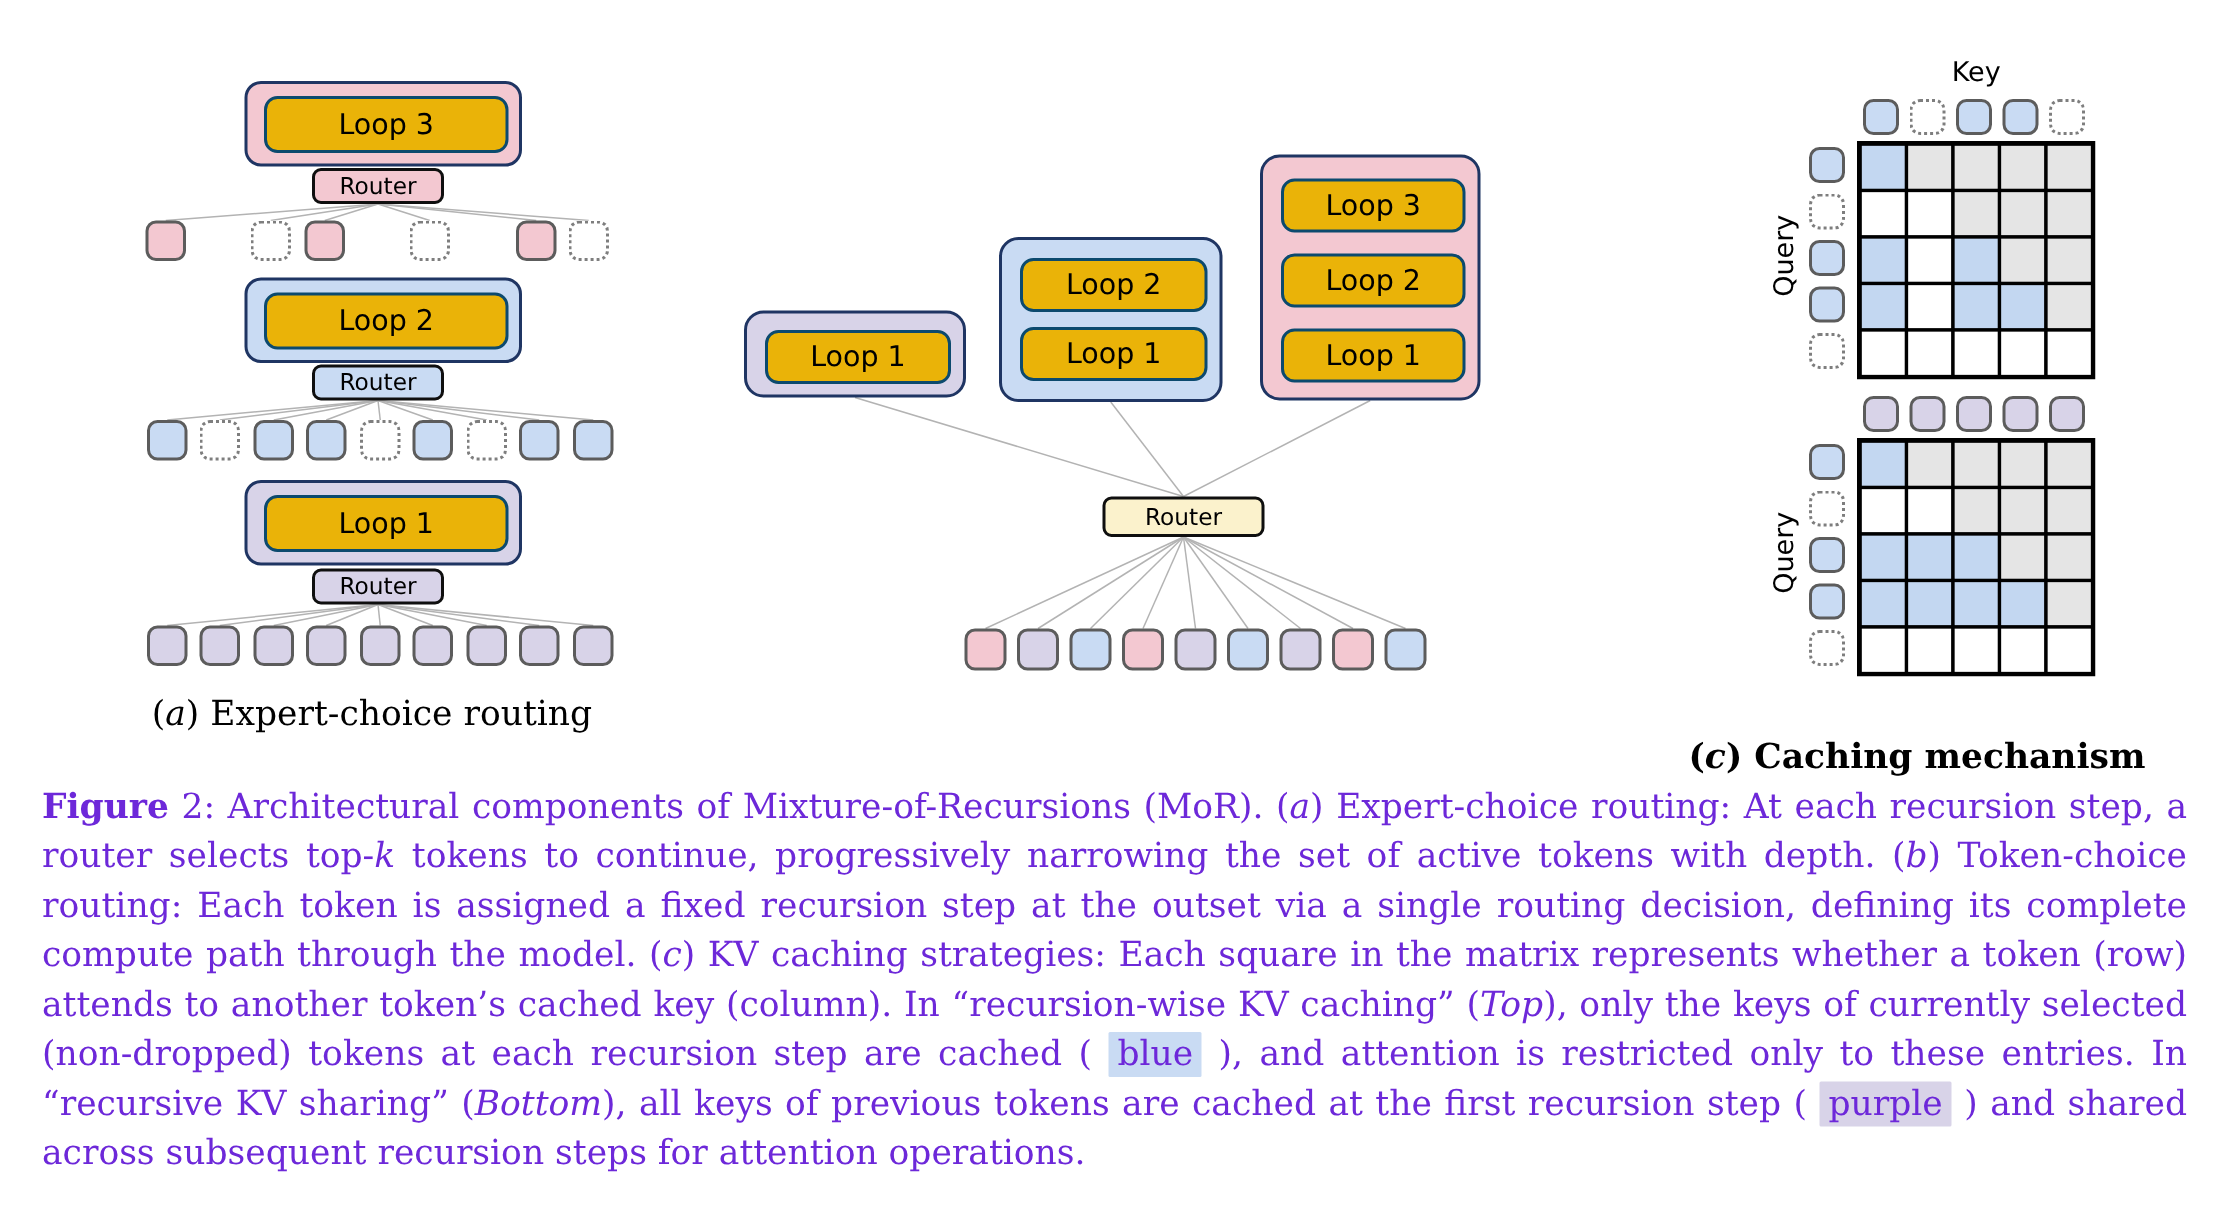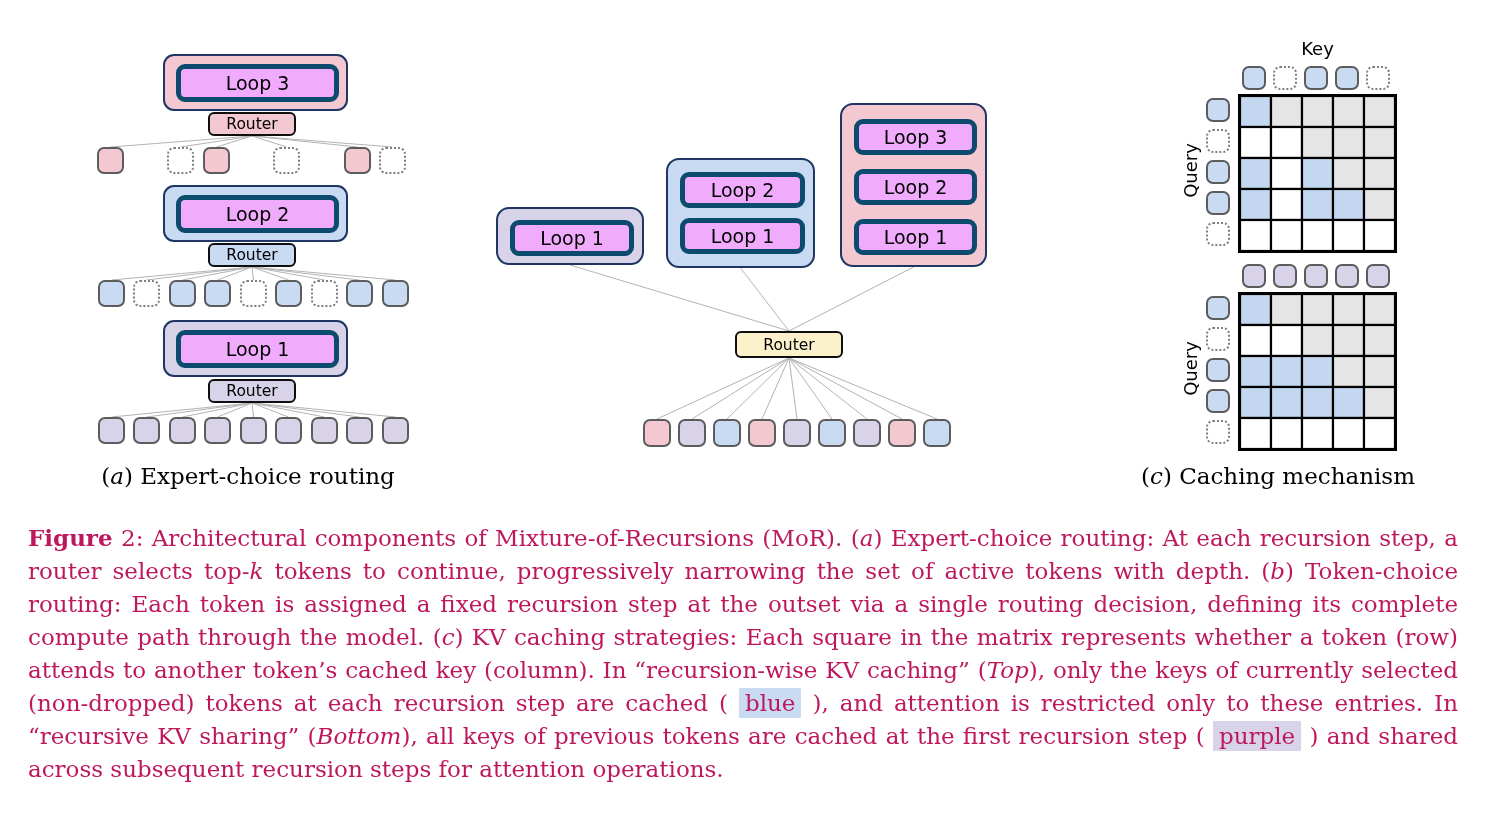--- a/index.html
+++ b/index.html
@@ -4,33 +4,33 @@
 <style>
   html,body{margin:0;padding:0;background:#ffffff;}
   #page{position:relative;width:1486px;height:818px;background:#ffffff;overflow:hidden;
         font-family:"DejaVu Sans",sans-serif;}
   #connector-svg{position:absolute;left:0;top:0;width:1486px;height:818px;z-index:0;}
   .token{position:absolute;box-sizing:border-box;border-radius:7px;z-index:2;}
   .token.solid{border:2.5px solid #5c5c5c;}
   .token.dotted{border:2px dotted #7e7e7e;background:#ffffff;}
   .loop-outer{position:absolute;box-sizing:border-box;border:2.2px solid #1f3563;
               border-radius:11px;z-index:1;}
-  .loop-inner{position:absolute;box-sizing:border-box;border:5px solid #0c4a6e;
-              border-radius:9px;background:#f0abfc;display:flex;align-items:center;
+  .loop-inner{position:absolute;box-sizing:border-box;border:2px solid #0c4a6e;
+              border-radius:9px;background:#eab308;display:flex;align-items:center;
               justify-content:center;font:19px "DejaVu Sans",sans-serif;color:#000;}
   .router{position:absolute;box-sizing:border-box;border:2.2px solid #0f0f0f;
           border-radius:6px;display:flex;align-items:center;justify-content:center;
           font:15.5px "DejaVu Sans",sans-serif;color:#000;z-index:2;}
   .subcap{position:absolute;width:320px;text-align:center;
           font:23px "DejaVu Serif",serif;color:#000;z-index:2;}
   .axis-label{position:absolute;text-align:center;font:18px "DejaVu Sans",sans-serif;
           color:#000;z-index:2;}
   .grid-svg{position:absolute;z-index:1;}
   #figure-caption{position:absolute;left:28px;top:521px;width:1430px;
-          font:23px "DejaVu Serif",serif;line-height:33px;color:#be185d;
+          font:23px "DejaVu Serif",serif;line-height:33px;color:#6d28d9;
           text-align:justify;z-index:2;}
   #figure-caption .hl{padding:2px 6px;border-radius:1px;}
   #figure-caption .b{font-weight:700;}
   #figure-caption .i{font-style:italic;}
 </style>
 </head>
 <body>
 
 <div id="page">
   <svg id="connector-svg">
@@ -210,16 +210,16 @@
       <div class="token solid" style="left: 1206px; top: 358px; width: 24px; height: 24px; background: rgb(201, 219, 243);"></div>
       <div class="token solid" style="left: 1206px; top: 389px; width: 24px; height: 24px; background: rgb(201, 219, 243);"></div>
       <div class="token dotted" style="left: 1206px; top: 420px; width: 24px; height: 24px;"></div>
     </div>
 
   <div class="axis-label" id="key-label" style="left:1240px;top:38px;width:155px;">Key</div>
   <div class="axis-label" id="query-label-1" style="left:1145px;top:160px;width:90px;transform:rotate(-90deg);">Query</div>
   <div class="axis-label" id="query-label-2" style="left:1145px;top:358px;width:90px;transform:rotate(-90deg);">Query</div>
 
   <div class="subcap" id="subcap-a" style="left:88px;top:463px;"><span>(</span><i>a</i><span>) Expert-choice routing</span></div>
-  <div class="subcap" id="subcap-c" style="left:1118px;top:463px;"><span>(</span><i>c</i><span>) Caching mechanism</span></div>
+  <div class="subcap" id="subcap-c" style="left:1118px;top:491px;font-weight:bold;"><span>(</span><i>c</i><span>) Caching mechanism</span></div>
 
   <div id="figure-caption"><span class="b">Figure</span><span> 2: Architectural components of Mixture-of-Recursions (MoR). (</span><span class="i">a</span><span>) Expert-choice routing: At each recursion step, a router selects top-</span><span class="i">k</span><span> tokens to continue, progressively narrowing the set of active tokens with depth. (</span><span class="i">b</span><span>) Token-choice routing: Each token is assigned a fixed recursion step at the outset via a single routing decision, defining its complete compute path through the model. (</span><span class="i">c</span><span>) KV caching strategies: Each square in the matrix represents whether a token (row) attends to another token’s cached key (column). In “recursion-wise KV caching” (</span><span class="i">Top</span><span>), only the keys of currently selected (non-dropped) tokens at each recursion step are cached ( </span><span class="hl" style="background: rgb(201, 219, 243);">blue</span><span> ), and attention is restricted only to these entries. In “recursive KV sharing” (</span><span class="i">Bottom</span><span>), all keys of previous tokens are cached at the first recursion step ( </span><span class="hl" style="background: rgb(216, 211, 232);">purple</span><span> ) and shared across subsequent recursion steps for attention operations.</span></div>
 </div>
 
 </body></html>

